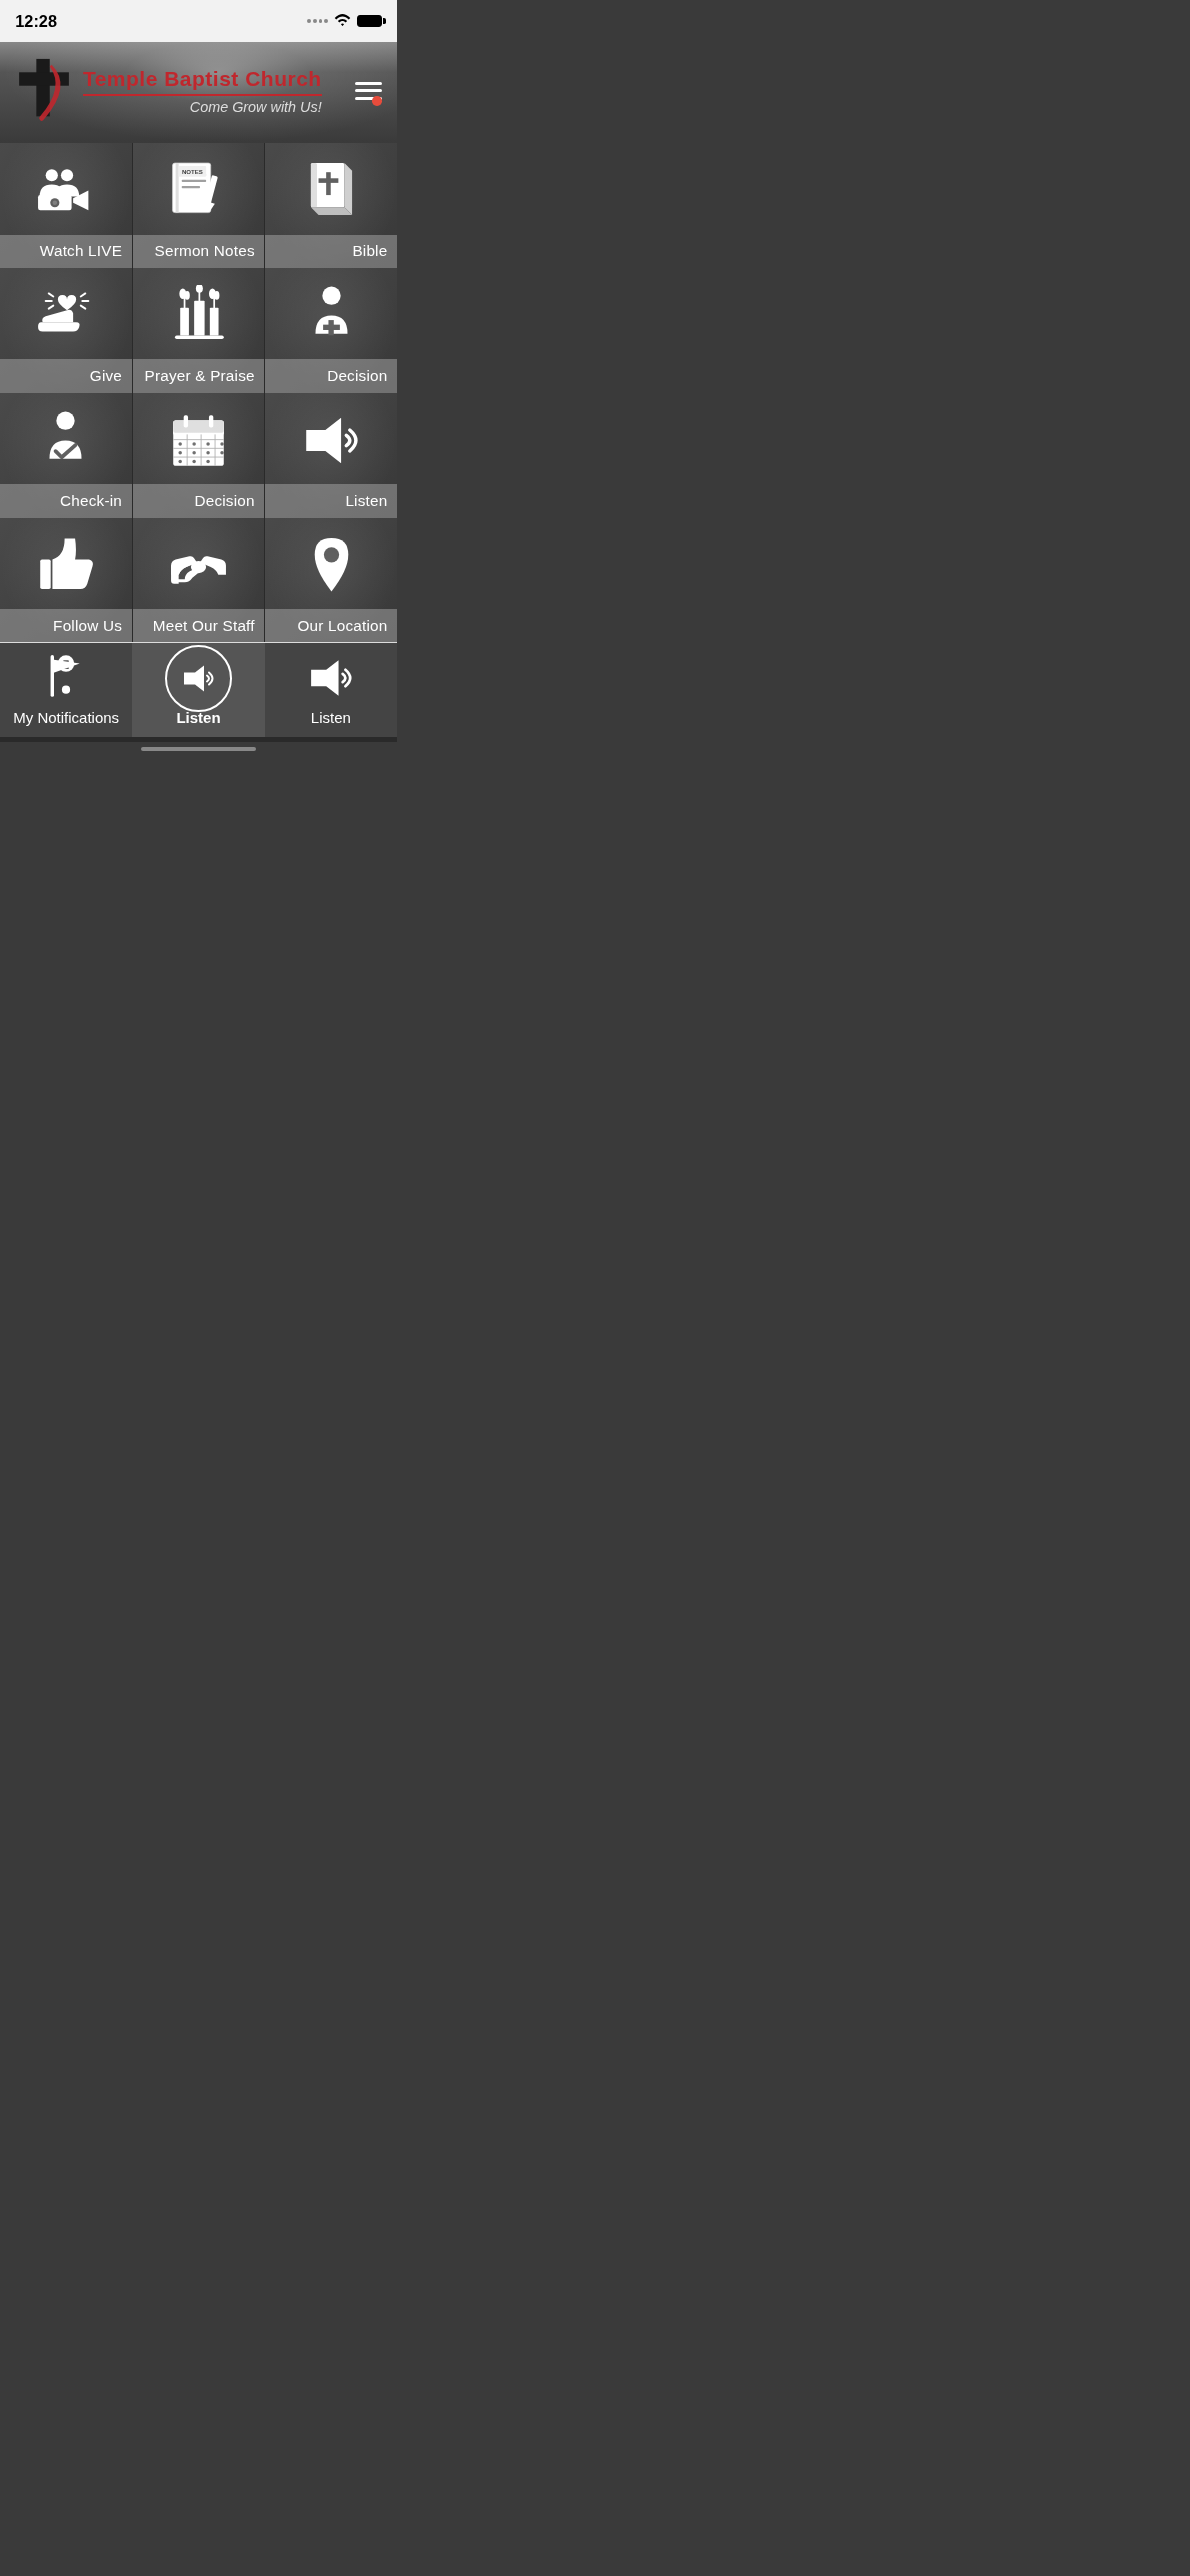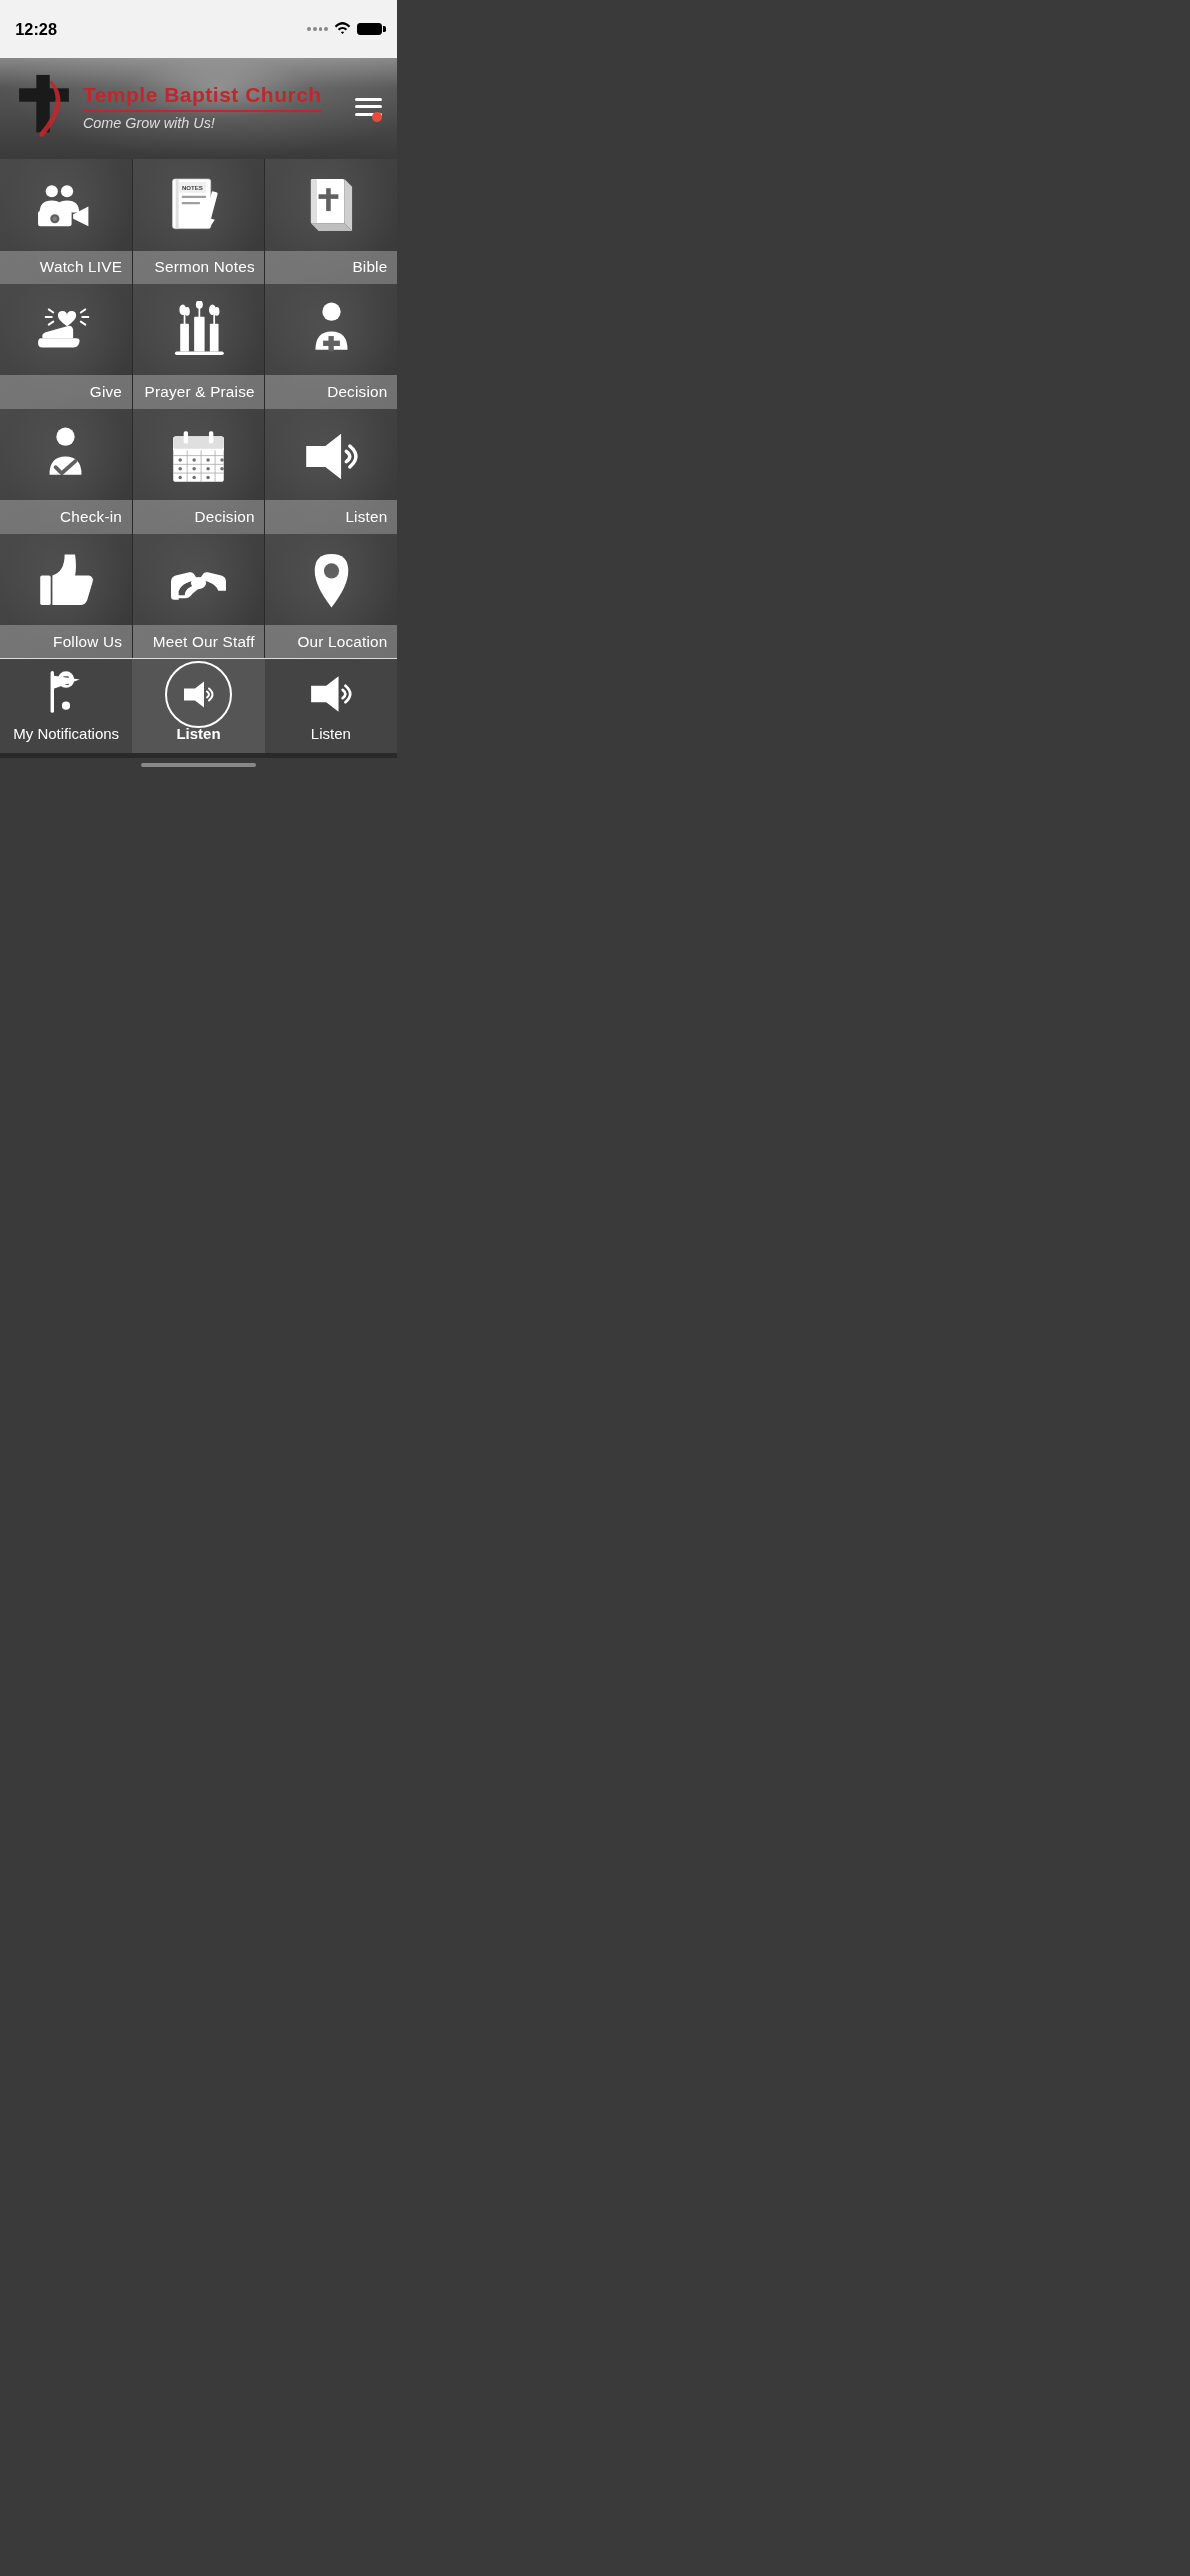--- a/index.html
+++ b/index.html
@@ -13,21 +13,21 @@
       overflow-x: hidden;
     }
 
     
     .status-bar {
       background: #f2f2f2;
       display: flex;
       justify-content: space-between;
       align-items: center;
       padding: 5.8px 15.3px;
-      height: 58px;
+      height: 42px;
     }
     .status-time {
       font-size: 16.3px;
       font-weight: 600;
       color: #000;
     }
     .status-icons {
       display: flex;
       align-items: center;
       gap: 5.8px;
@@ -65,20 +65,21 @@
       top: 0; left: 0; right: 0; bottom: 0;
       background: radial-gradient(ellipse at 55% 30%, rgba(255,255,255,0.35) 0%, rgba(255,255,255,0.1) 30%, transparent 70%);
       pointer-events: none;
     }
     .header-content {
       display: flex;
       align-items: center;
       justify-content: space-between;
       position: relative;
       z-index: 1;
+      text-align: right;
     }
     .header-left {
       display: flex;
       align-items: center;
       gap: 9.6px;
     }
     .cross-logo {
       width: 58px;
       height: 67px;
       position: relative;

